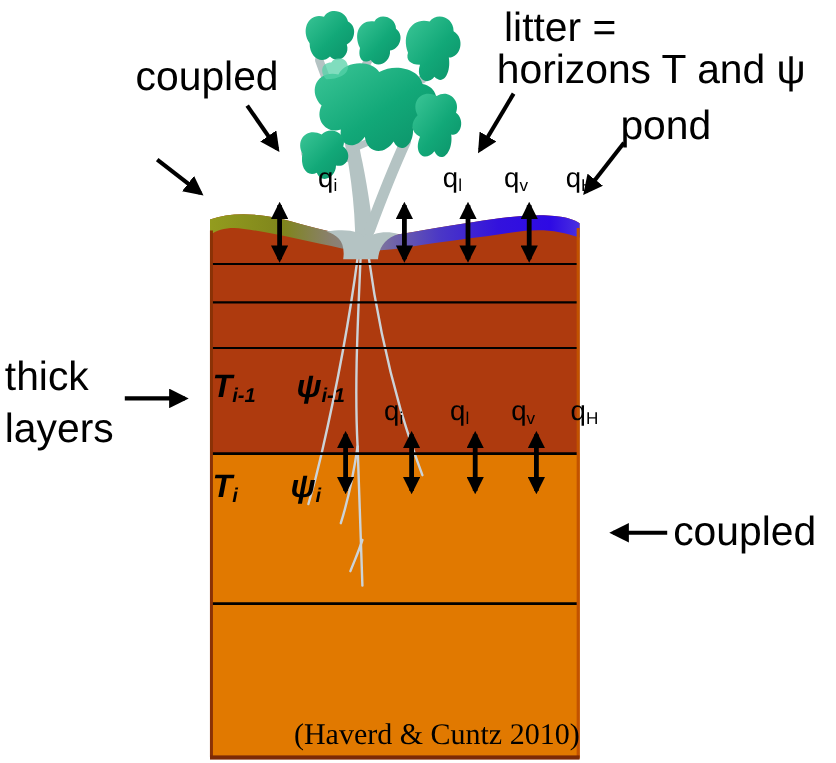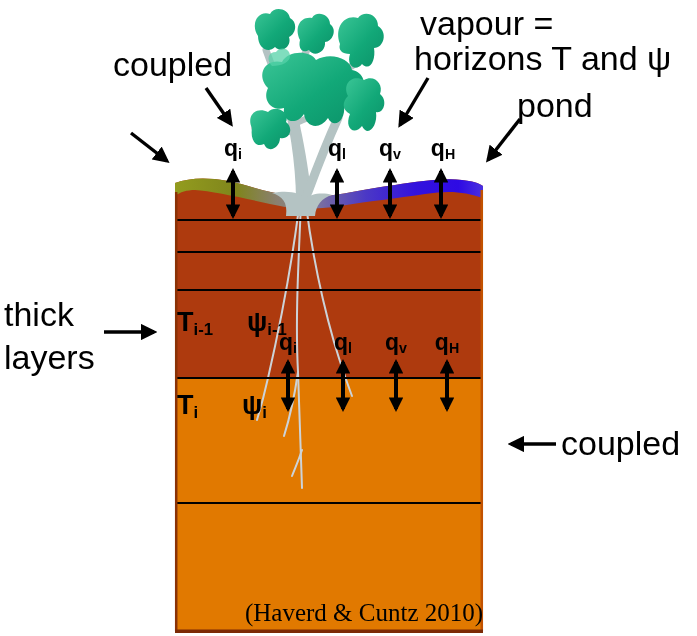--- a/index.html
+++ b/index.html
@@ -2,23 +2,23 @@
 <html style="--c-background: #ffffff; --c-soil-upper: #ae3a0e; --c-soil-lower: #e17900; --c-litter-olive: #8f9a1c; --c-pond-blue: #2e0ae4; --c-surface-gray-purple: #6f63a8; --c-foliage: #12a878; --c-foliage-light: #3cc697; --c-foliage-dark: #0b9168; --c-trunk: #b4c3c3; --c-root: #ccd3d8; --c-line: #000000; --c-border-left: #8a3206; --c-border-right: #c25200; --c-border-bottom: #7c2a06;"><head>
 <meta charset="utf-8">
 <style>
   html,body{margin:0;padding:0;background:#fff;}
   .stage{
     position:relative;width:697px;height:636px;background:#fff;
     font-family:"Liberation Sans","DejaVu Sans",sans-serif;color:#000;overflow:hidden;
   }
   .stage svg{position:absolute;left:0;top:0;}
   .lbl{position:absolute;font-size:34px;line-height:1;white-space:nowrap;}
-  .flux{position:absolute;font-weight:bold;font-size:23px;line-height:1;white-space:nowrap;transform:translateX(-50%);}
+  .flux{position:absolute;font-weight:normal;font-size:23px;line-height:1;white-space:nowrap;transform:translateX(-50%);margin-left:40px;}
   .flux .sub,.state .sub{font-size:0.62em;position:relative;top:0.24em;letter-spacing:0;}
-  .state{position:absolute;font-weight:bold;font-size:27px;line-height:1;white-space:nowrap;}
+  .state{position:absolute;font-weight:bold;font-size:27px;line-height:1;white-space:nowrap;font-style:italic;}
   .cite{position:absolute;font-family:"Liberation Serif","DejaVu Serif",serif;font-size:25px;line-height:1.1;width:240px;text-align:center;white-space:nowrap;}
 
   
   :root{
     --c-soil-upper:#ae3a0e; --c-soil-lower:#e17900;
     --c-border-left:#8a3206; --c-border-right:#c25200; --c-border-bottom:#7c2a06;
     --c-line:#000000; --c-trunk:#b4c3c3; --c-root:#ccd3d8;
   }
   .soil-upper{fill:var(--c-soil-upper,#ae3a0e);}
   .soil-lower{fill:var(--c-soil-lower,#e17900);}
@@ -145,21 +145,21 @@
       <line x1="206" y1="88" x2="231" y2="124" marker-end="url(#ah2)"></line>
       <line x1="131" y1="133" x2="167" y2="161" marker-end="url(#ah2)"></line>
       <line x1="428" y1="78" x2="400" y2="125" marker-end="url(#ah2)"></line>
       <line x1="520" y1="119" x2="488" y2="160" marker-end="url(#ah2)"></line>
       <line x1="104" y1="332" x2="154" y2="332" marker-end="url(#ah2)"></line>
       <line x1="556" y1="444" x2="511" y2="444" marker-end="url(#ah2)"></line>
     </g>
   </svg>
 
   <div class="lbl" style="left:113px;top:47px">coupled</div>
-  <div class="lbl" style="left:420px;top:6px">vapour =</div>
+  <div class="lbl" style="left:420px;top:6px">litter =</div>
   <div class="lbl" style="left:414px;top:41px">horizons T and ψ</div>
   <div class="lbl" style="left:517px;top:88px">pond</div>
   <div class="lbl" style="left:4px;top:297px">thick</div>
   <div class="lbl" style="left:4px;top:340px">layers</div>
   <div class="lbl" style="left:561px;top:426px">coupled</div>
 
   <div class="flux" style="left:233px;top:137px"><span>q</span><span class="sub">i</span></div>
   <div class="flux" style="left:337px;top:137px"><span>q</span><span class="sub">l</span></div>
   <div class="flux" style="left:390px;top:137px"><span>q</span><span class="sub">v</span></div>
   <div class="flux" style="left:443px;top:137px"><span>q</span><span class="sub">H</span></div>

